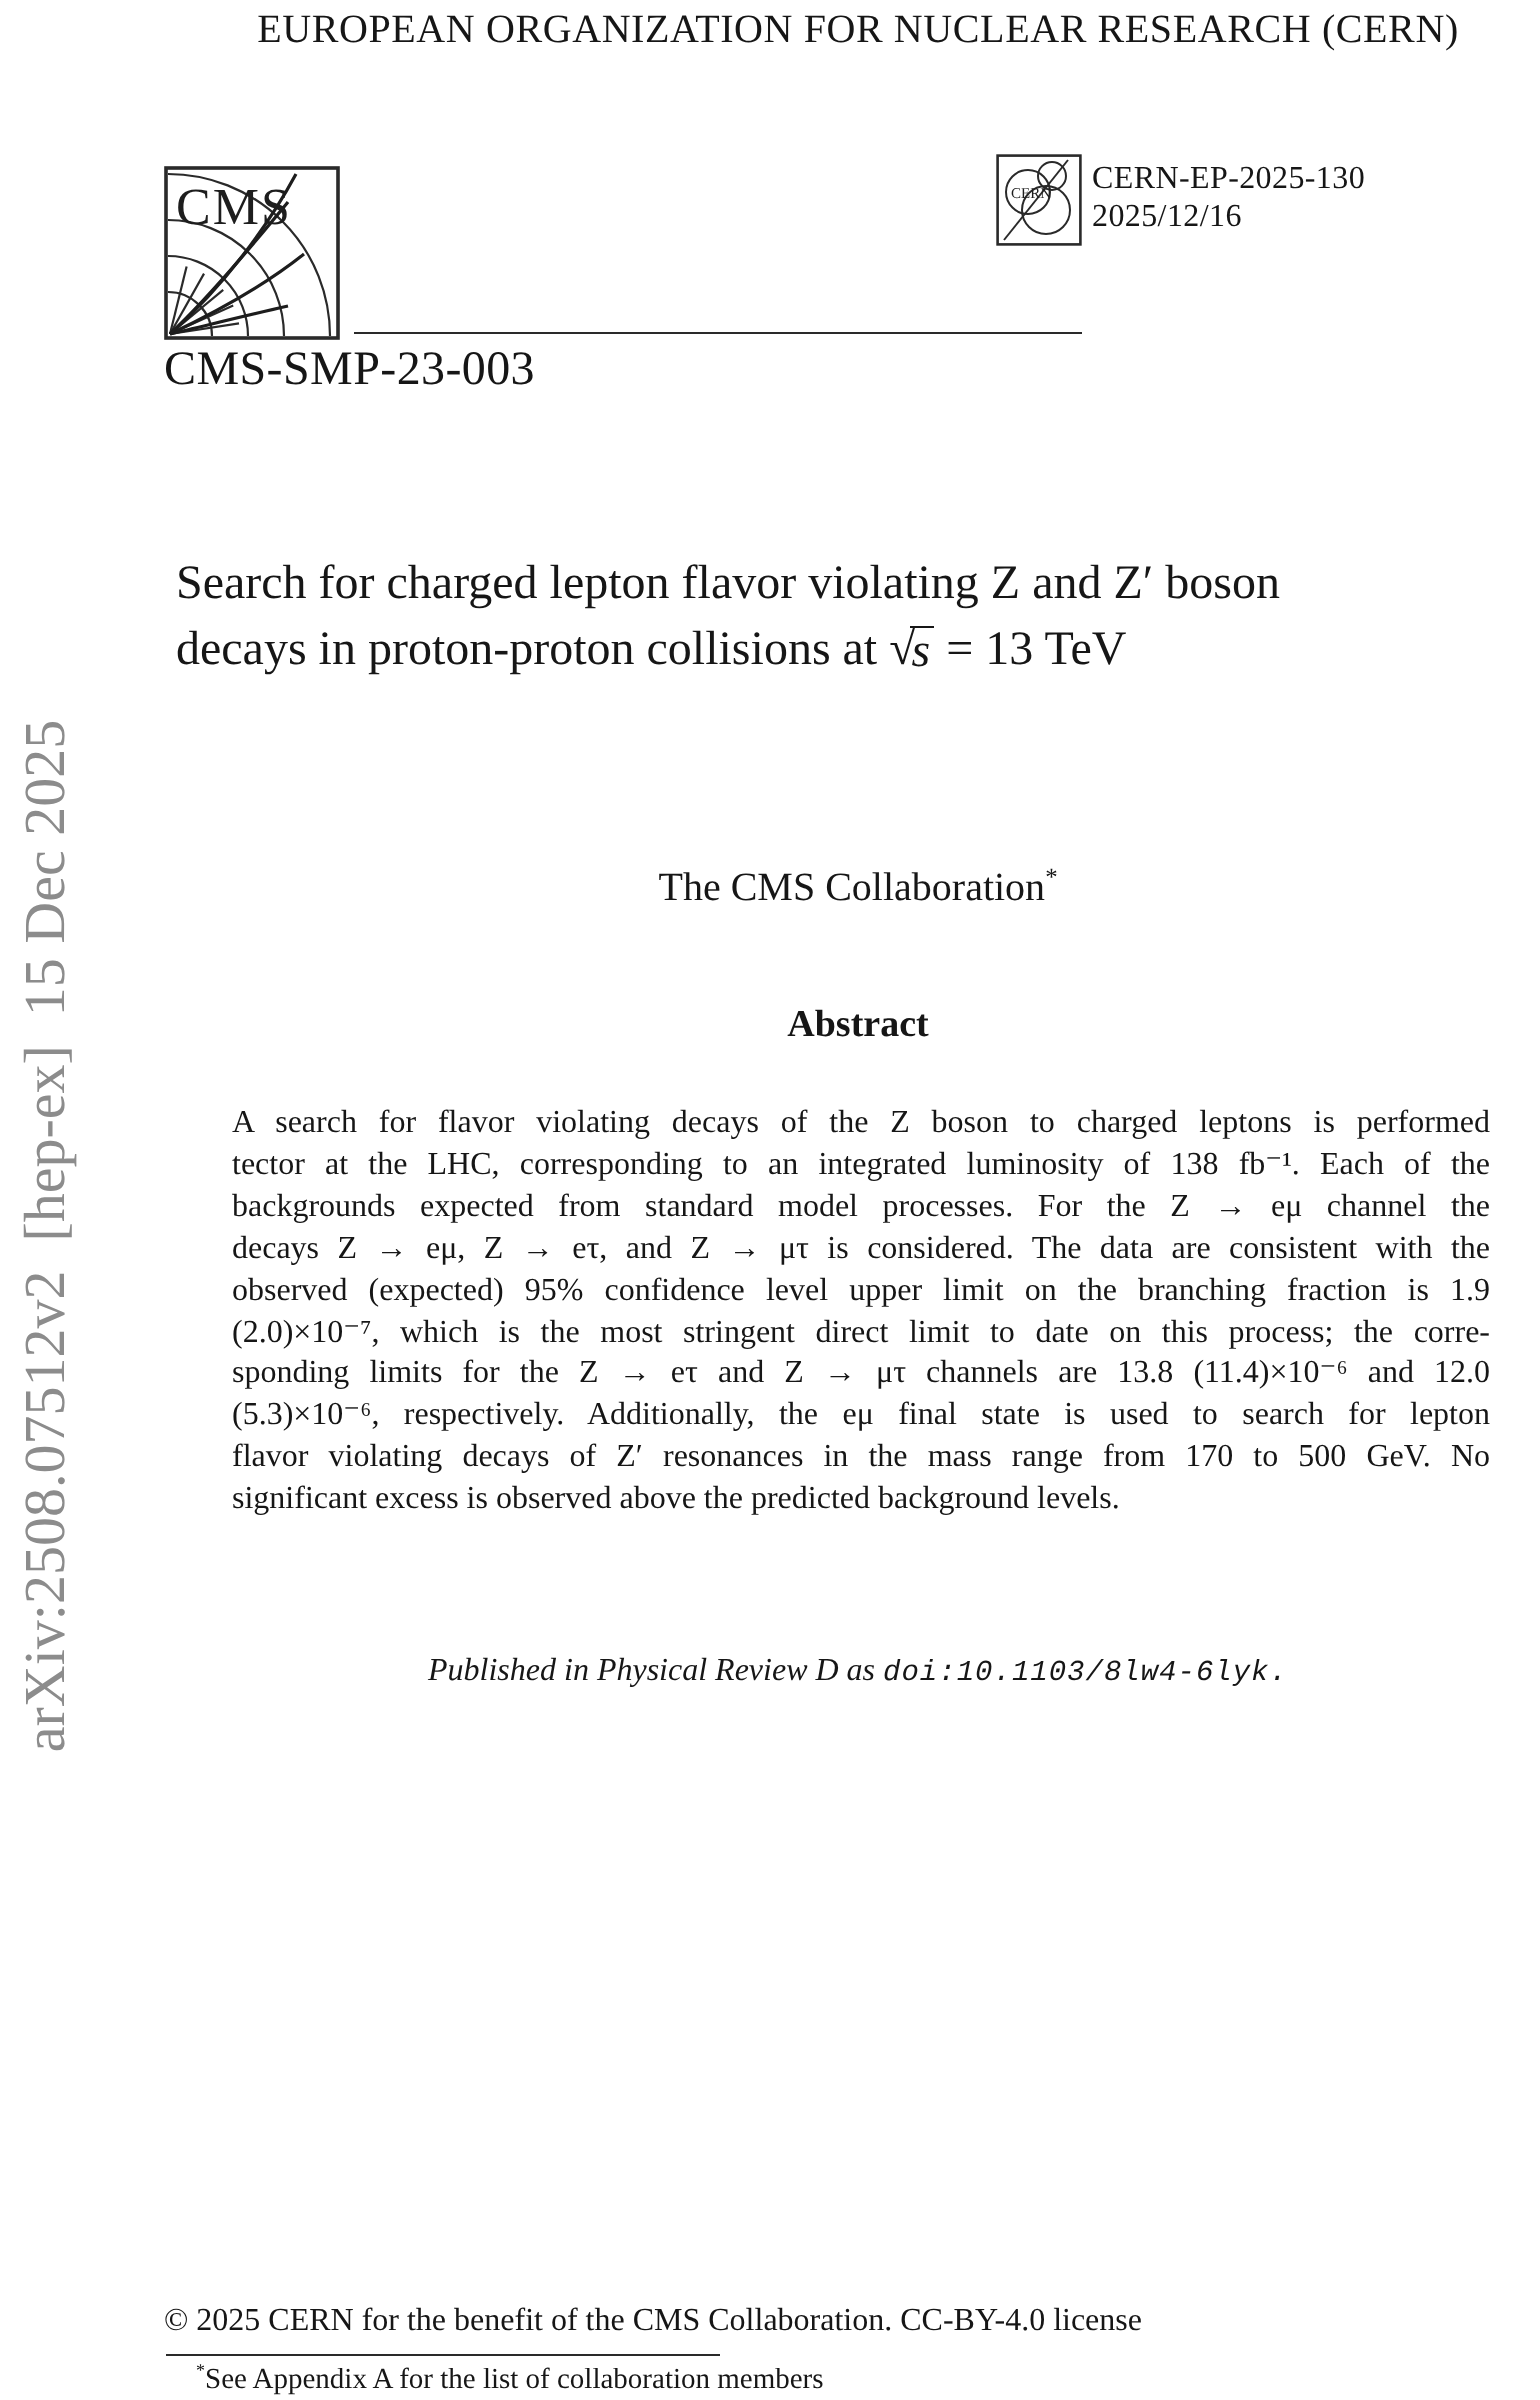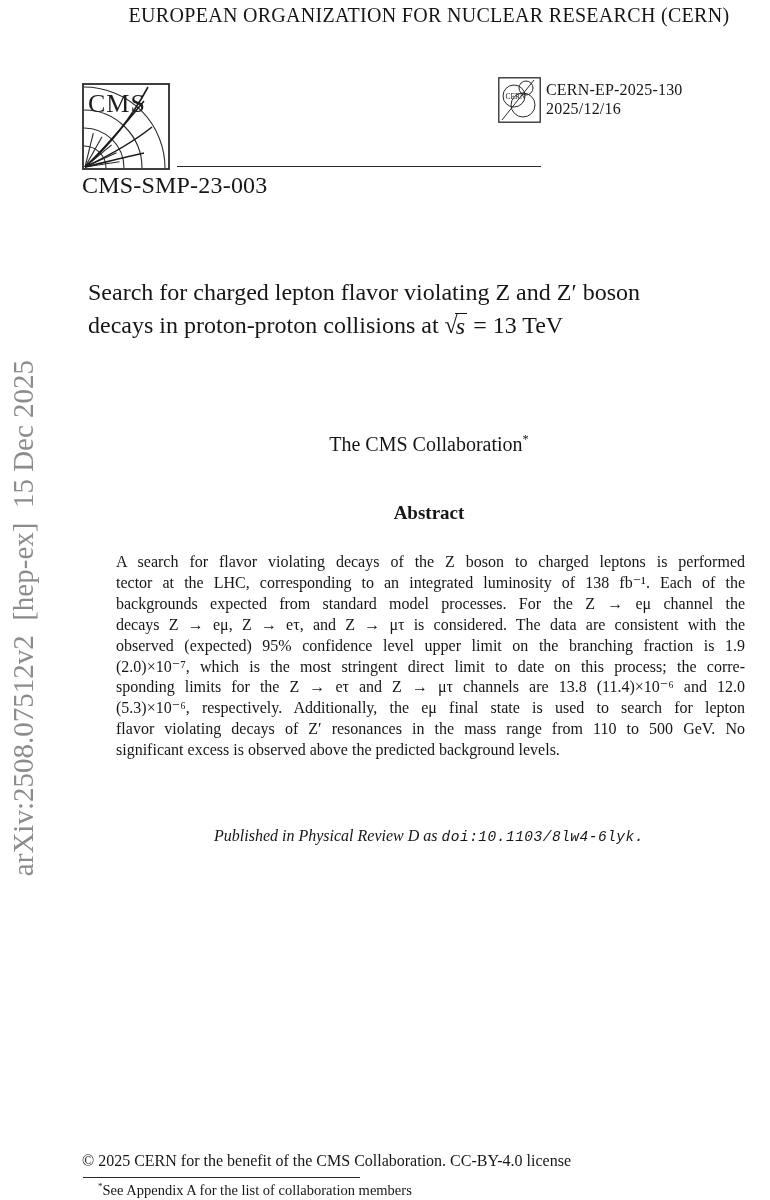--- a/index.html
+++ b/index.html
@@ -106,21 +106,21 @@
 
 <div class="abs abstract">
   <div class="abs-line">A search for flavor violating decays of the Z boson to charged leptons is performed</div>
   <div class="abs-line">tector at the LHC, corresponding to an integrated luminosity of 138 fb⁻¹. Each of the</div>
   <div class="abs-line">backgrounds expected from standard model processes. For the Z → eμ channel the</div>
   <div class="abs-line">decays Z → eμ, Z → eτ, and Z → μτ is considered. The data are consistent with the</div>
   <div class="abs-line">observed (expected) 95% confidence level upper limit on the branching fraction is 1.9</div>
   <div class="abs-line">(2.0)×10⁻⁷, which is the most stringent direct limit to date on this process; the corre-</div>
   <div class="abs-line">sponding limits for the Z → eτ and Z → μτ channels are 13.8 (11.4)×10⁻⁶ and 12.0</div>
   <div class="abs-line">(5.3)×10⁻⁶, respectively. Additionally, the eμ final state is used to search for lepton</div>
-  <div class="abs-line">flavor violating decays of Z′ resonances in the mass range from 110 to 500 GeV. No</div>
+  <div class="abs-line">flavor violating decays of Z′ resonances in the mass range from 170 to 500 GeV. No</div>
   <div class="abs-line">significant excess is observed above the predicted background levels.</div>
 </div>
 
 <div class="abs published"><span class="pub-prefix">Published in Physical Review D as </span><span class="pub-doi">doi:10.1103/8lw4-6lyk.</span></div>
 
 <div class="abs arxiv">arXiv:2508.07512v2  [hep-ex]  15 Dec 2025</div>
 
 <div class="abs copyright">© 2025 CERN for the benefit of the CMS Collaboration. CC-BY-4.0 license</div>
 
 <div class="abs fn-rule"></div>

